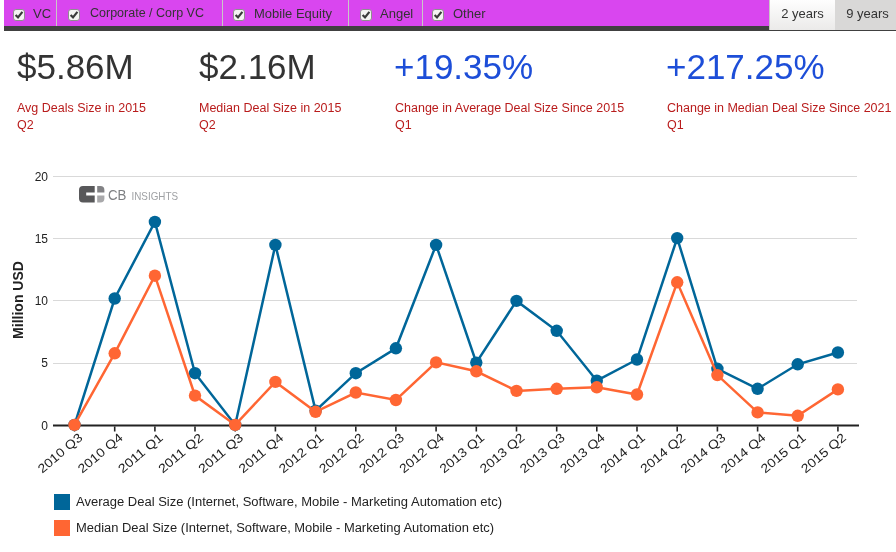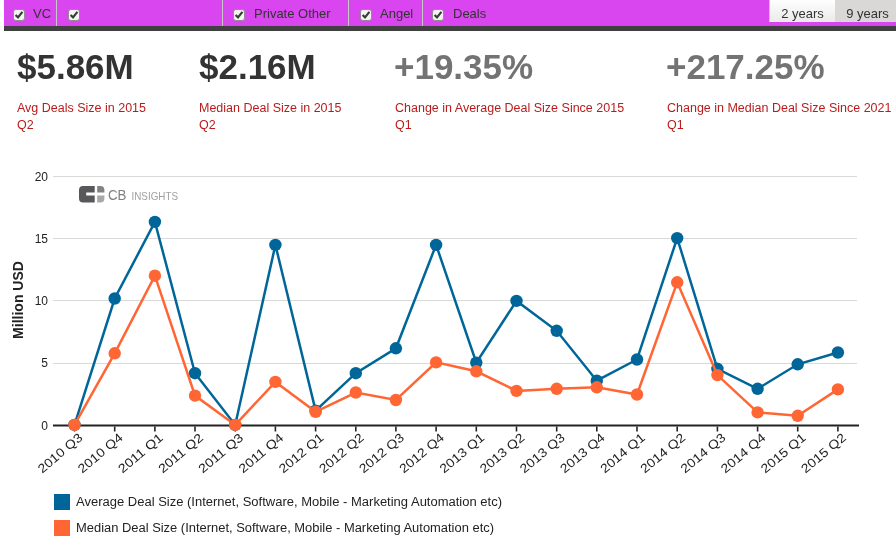--- a/index.html
+++ b/index.html
@@ -1,50 +1,51 @@
 <!DOCTYPE html>
 <html><head><meta charset="utf-8"><style>
 html,body{margin:0;padding:0;background:#fff}
 body{width:896px;height:552px;position:relative;font-family:"Liberation Sans",sans-serif;overflow:hidden}
 #topbar{position:absolute;left:4px;top:0;width:896px;height:26px;background:#d946ef;border-bottom:5px solid #404040}
 .sep{position:absolute;top:0;width:1px;height:26px;background:#c9c7c5}
 .cb{position:absolute;top:7px}
 .cblab{position:absolute;top:0;height:26px;line-height:27px;font-size:13px;color:#333}
-.btn{position:absolute;top:0;height:22px;line-height:27px;font-size:13px;color:#333;text-align:center}
+.btn{position:absolute;top:0;height:30px;line-height:27px;font-size:13px;color:#333;text-align:center}
 #b2{left:765px;width:66px;background:linear-gradient(#fefefe,#ebeae9);border-left:1px solid #c8c6c4;box-sizing:border-box}
 #b5{left:831px;width:65px;background:#d9d8d7}
-.big{position:absolute;top:49px;font-size:35px;font-weight:bold;line-height:35px;color:#333;letter-spacing:0px}
-.green{color:#737373}
+.big{position:absolute;top:49px;font-size:35px;font-weight:normal;line-height:35px;color:#333;letter-spacing:0px}
+.green{color:#1d4ed8}
 .slab{position:absolute;top:100px;font-size:12.5px;line-height:17px;color:#b91c1c}
 </style></head><body>
 <div id="topbar">
 <div class="cb" style="left:9px"><svg width="12" height="12" viewBox="0 0 12 12">
         <rect x="0.5" y="0.5" width="11" height="11" rx="2.5" fill="#f4f3f2" stroke="#8f8f8f"></rect>
         <path d="M2.6 6 L5 8.4 L9.4 2.9" fill="none" stroke="#3a3a3a" stroke-width="2.2"></path>
       </svg></div>
     <div class="cblab" style="left:29px">VC</div>
 <div class="cb" style="left:64px"><svg width="12" height="12" viewBox="0 0 12 12">
         <rect x="0.5" y="0.5" width="11" height="11" rx="2.5" fill="#f4f3f2" stroke="#8f8f8f"></rect>
         <path d="M2.6 6 L5 8.4 L9.4 2.9" fill="none" stroke="#3a3a3a" stroke-width="2.2"></path>
       </svg></div>
+    <div class="cblab" style="left:86px;font-size:12.5px">Corporate / Corp VC</div>
 <div class="cb" style="left:229px"><svg width="12" height="12" viewBox="0 0 12 12">
         <rect x="0.5" y="0.5" width="11" height="11" rx="2.5" fill="#f4f3f2" stroke="#8f8f8f"></rect>
         <path d="M2.6 6 L5 8.4 L9.4 2.9" fill="none" stroke="#3a3a3a" stroke-width="2.2"></path>
       </svg></div>
-    <div class="cblab" style="left:250px">Private Other</div>
+    <div class="cblab" style="left:250px">Mobile Equity</div>
 <div class="cb" style="left:356px"><svg width="12" height="12" viewBox="0 0 12 12">
         <rect x="0.5" y="0.5" width="11" height="11" rx="2.5" fill="#f4f3f2" stroke="#8f8f8f"></rect>
         <path d="M2.6 6 L5 8.4 L9.4 2.9" fill="none" stroke="#3a3a3a" stroke-width="2.2"></path>
       </svg></div>
     <div class="cblab" style="left:376px">Angel</div>
 <div class="cb" style="left:428px"><svg width="12" height="12" viewBox="0 0 12 12">
         <rect x="0.5" y="0.5" width="11" height="11" rx="2.5" fill="#f4f3f2" stroke="#8f8f8f"></rect>
         <path d="M2.6 6 L5 8.4 L9.4 2.9" fill="none" stroke="#3a3a3a" stroke-width="2.2"></path>
       </svg></div>
-    <div class="cblab" style="left:449px">Deals</div>
+    <div class="cblab" style="left:449px">Other</div>
 <div class="sep" style="left:52px"></div>
 <div class="sep" style="left:218px"></div>
 <div class="sep" style="left:344px"></div>
 <div class="sep" style="left:418px"></div>
 <div class="btn" id="b2">2 years</div>
 <div class="btn" id="b5">9 years</div>
 </div>
 <div class="big" style="left:17px">$5.86M</div>
 <div class="big" style="left:199px">$2.16M</div>
 <div class="big green" style="left:394px">+19.35%</div>

